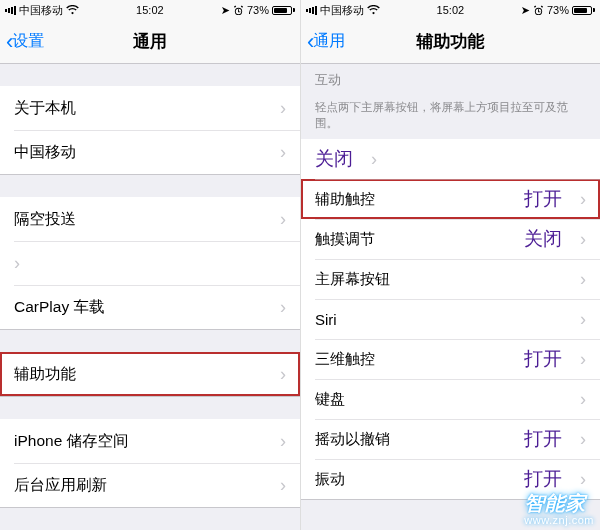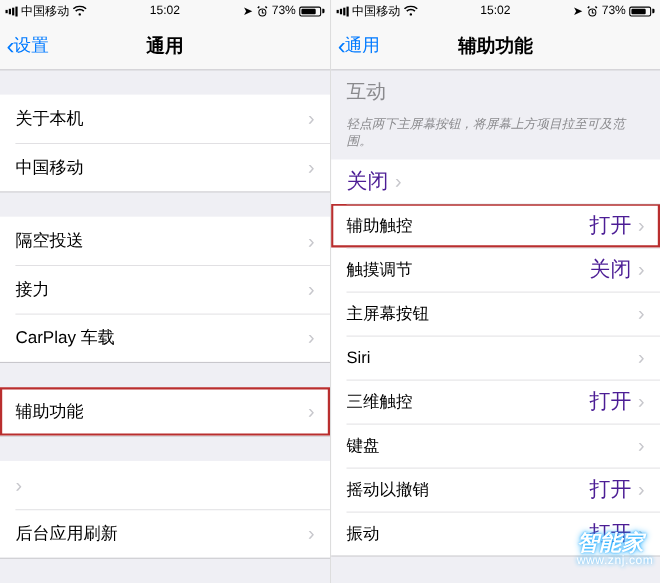--- a/index.html
+++ b/index.html
@@ -82,44 +82,44 @@
   }
 
   
   .content {
     flex: 1;
     overflow-y: hidden;
     background: #efeff4;
   }
 
   .section-header {
-    font-size: 18px;
+    font-size: 13px;
     color: #8a8a8d;
     padding: 7px 14px 5px;
   }
   .section-footer {
     font-size: 11.5px;
     color: #8a8a8d;
     padding: 6px 14px 8px;
     line-height: 1.35;
-    font-style: italic;
   }
   .group { background: #fff; }
   .group + .group, .section-header + .group { border-top: 1px solid #c8c7cc; }
   .group { border-bottom: 1px solid #c8c7cc; }
   .group-gap { height: 22px; }
 
   .cell {
     display: flex;
     align-items: center;
     min-height: 44px;
     padding: 0 14px;
     position: relative;
     font-size: 15.5px;
     color: #000;
+    gap: 12px;
   }
   .cell + .cell::before {
     content: "";
     position: absolute;
     top: 0; left: 14px; right: 0;
     height: 1px;
     background: #c8c7cc;
     transform: scaleY(0.5);
   }
   .cell .label { flex: 1; }
@@ -156,21 +156,21 @@
     width:22px; height:22px;
     border-radius:50%;
     background:#fff;
     box-shadow: 0 1px 2px rgba(0,0,0,.3);
   }
 
   
   .wm {
     position: absolute;
     right: 6px;
-    bottom: 14px;
+    bottom: 4px;
     font-size: 20px;
     font-weight: 700;
     font-style: italic;
     color: #ffffff;
     text-shadow: 0 0 6px #19a9ff, 0 0 2px #19a9ff;
     letter-spacing: 0.5px;
     pointer-events: none;
   }
   .wm .url {
     font-size: 11px;
@@ -243,21 +243,20 @@
     </div>
 
     <div class="group-gap"></div>
 
     <div class="group">
       <div class="cell">
         <span class="label">隔空投送</span>
         <span class="chevron">›</span>
       </div>
       <div class="cell">
-        <span class="label">接力</span>
         <span class="chevron">›</span>
       </div>
       <div class="cell">
         <span class="label">CarPlay 车载</span>
         <span class="chevron">›</span>
       </div>
     </div>
 
     <div class="group-gap"></div>
 
@@ -265,20 +264,21 @@
       <div class="cell hl">
         <span class="label">辅助功能</span>
         <span class="chevron">›</span>
       </div>
     </div>
 
     <div class="group-gap"></div>
 
     <div class="group">
       <div class="cell">
+        <span class="label">iPhone 储存空间</span>
         <span class="chevron">›</span>
       </div>
       <div class="cell">
         <span class="label">后台应用刷新</span>
         <span class="chevron">›</span>
       </div>
     </div>
 
     <div class="group-gap"></div>
 

